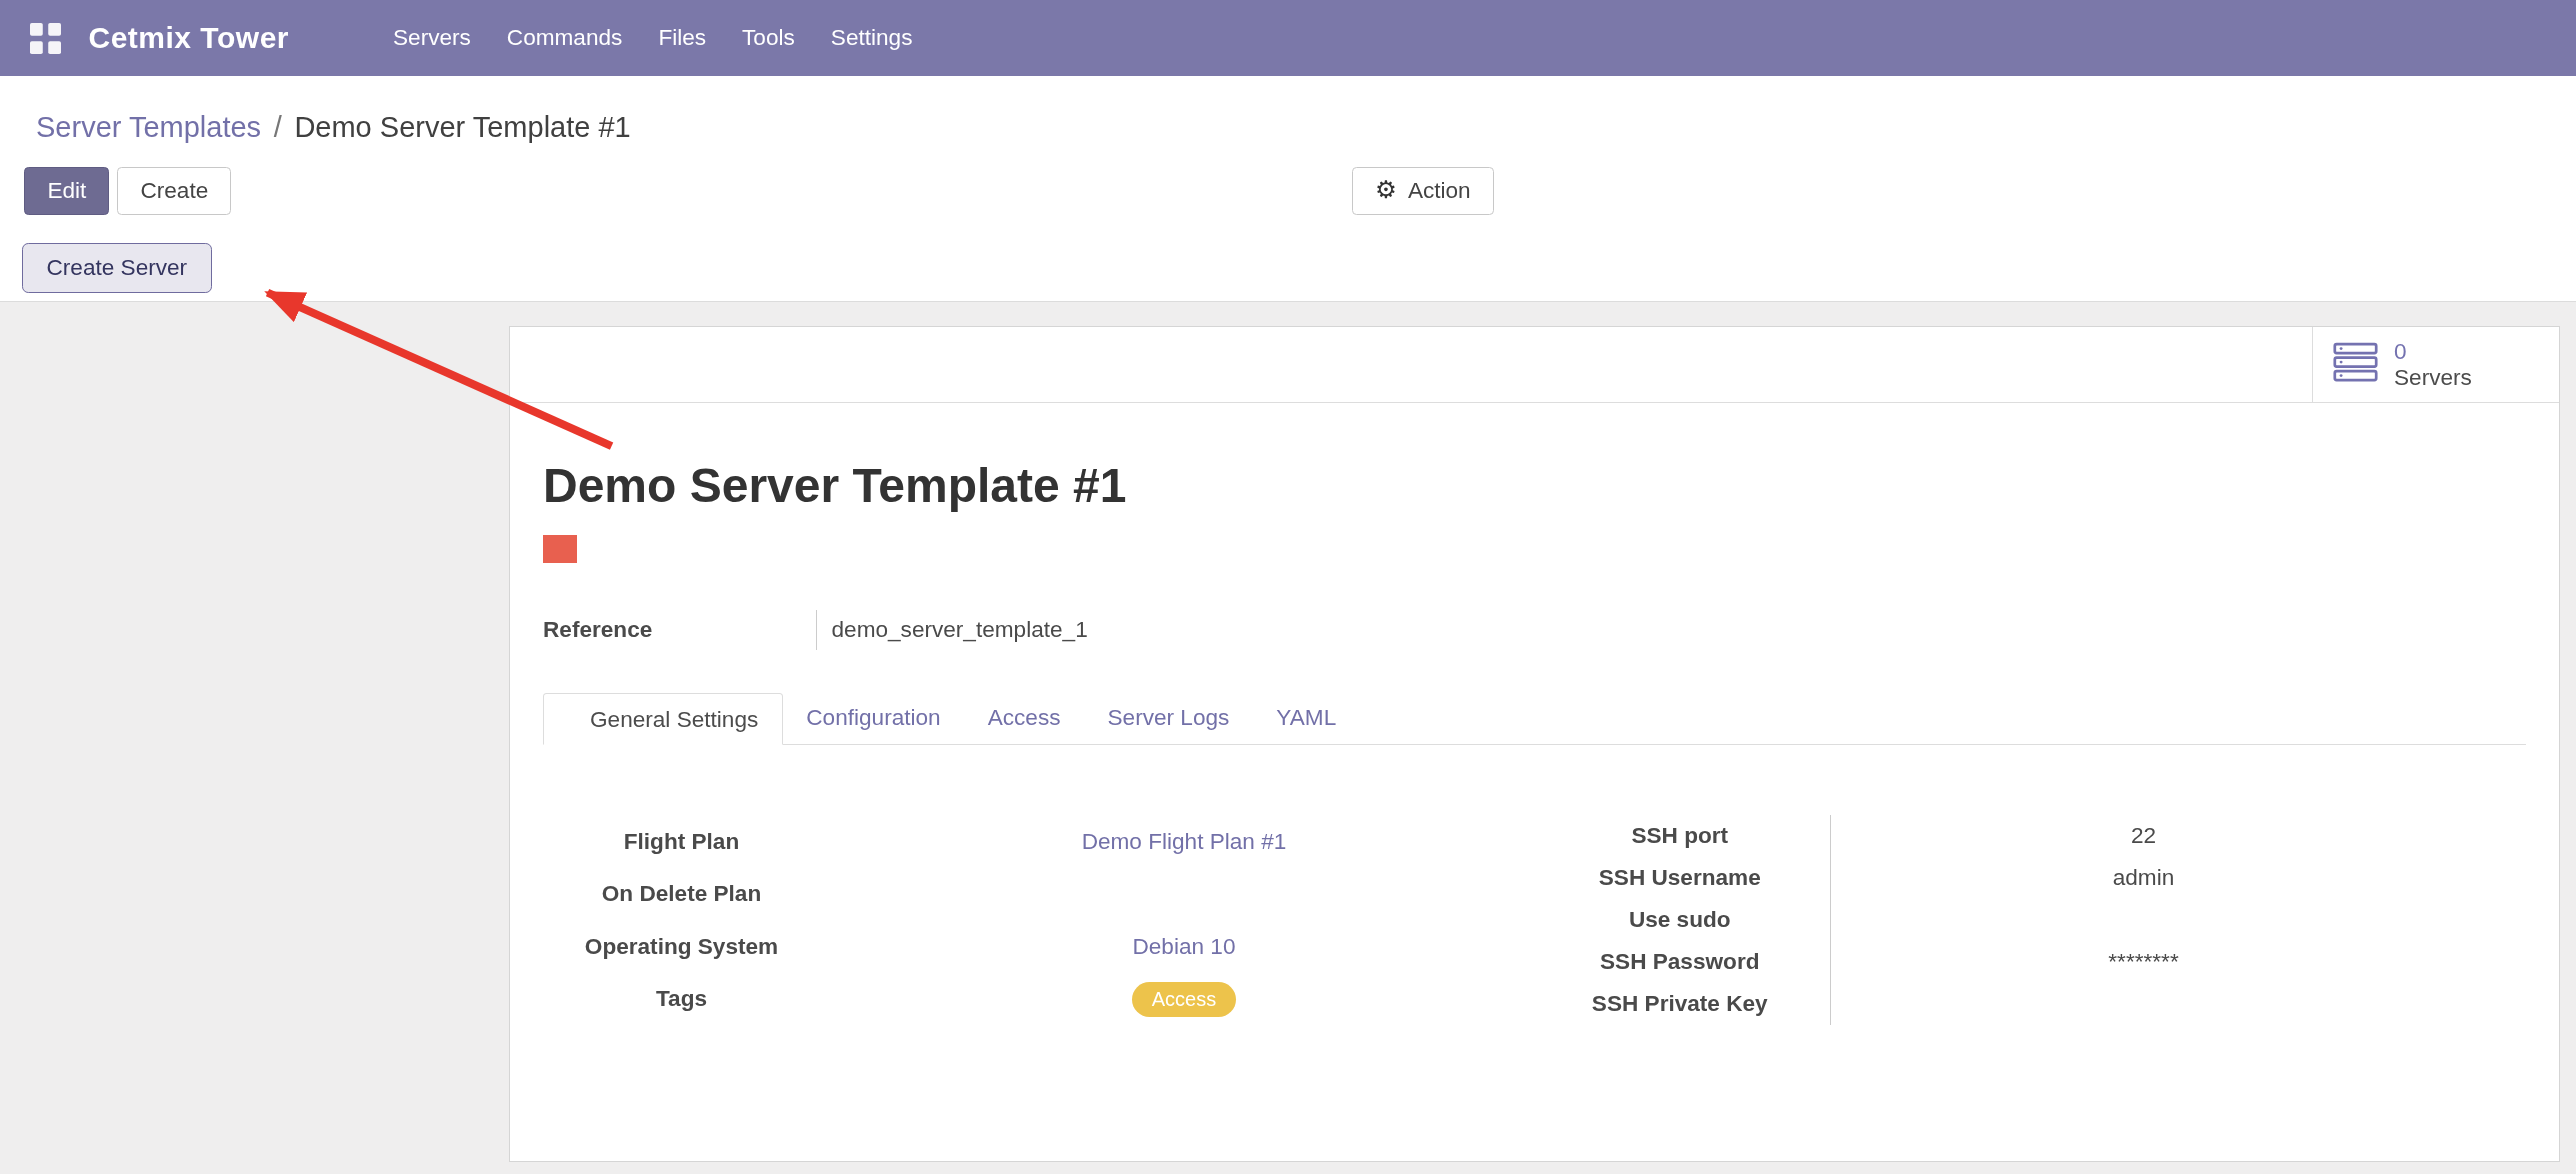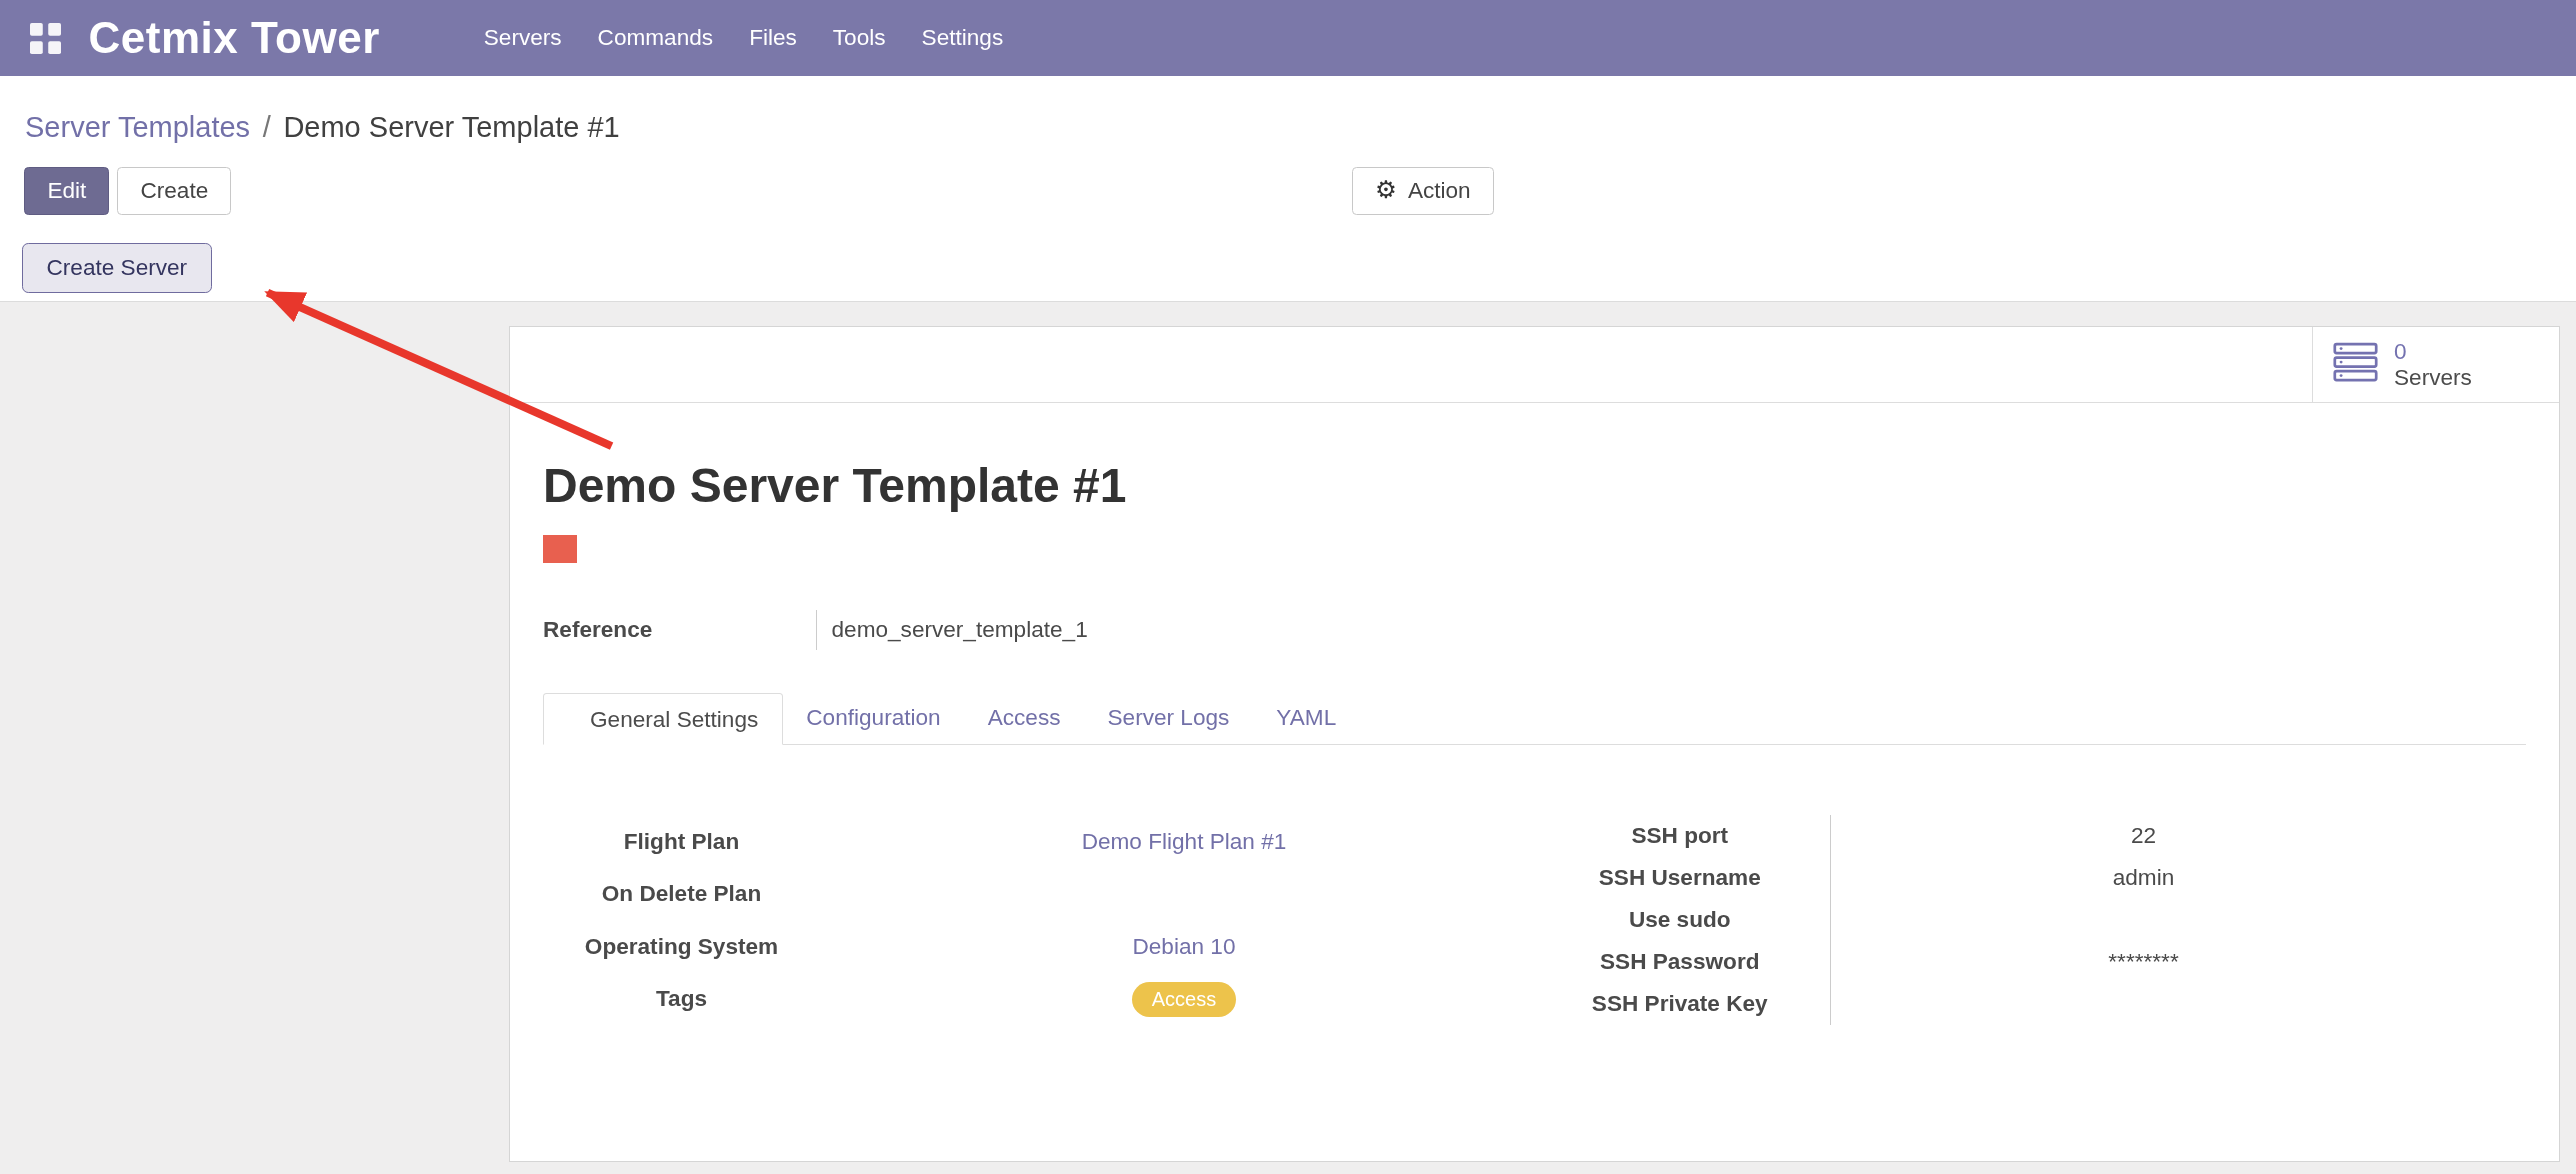--- a/index.html
+++ b/index.html
@@ -6,26 +6,26 @@
   html,body { margin:0; padding:0; }
   body {
     width:2576px; height:1174px; position:relative; overflow:hidden;
     font-family:"Liberation Sans","DejaVu Sans",sans-serif;
     background:#ffffff; color:#444;
   }
 
   
   .navbar { height:76px; background:#7b78a9; display:flex; align-items:center; padding-left:25px; }
   .apps-icon { width:40px; height:40px; display:flex; align-items:center; justify-content:center; cursor:pointer; }
-  .brand { color:#fff; font-size:44px; font-weight:700; margin-left:23.5px; letter-spacing:0.5px; cursor:pointer; }
+  .brand { color:#fff; font-size:30px; font-weight:700; margin-left:23.5px; letter-spacing:0.5px; cursor:pointer; }
   .nav-menu { display:flex; margin-left:86px; align-self:stretch; }
   .nav-item { color:#fff; font-size:22.6px; padding:0 18px; display:flex; align-items:center; cursor:pointer; }
 
   
-  .breadcrumb-row { padding:27px 0 0 25px; height:76px; display:flex; align-items:center; font-size:29px; }
+  .breadcrumb-row { padding:27px 0 0 36px; height:76px; display:flex; align-items:center; font-size:29px; }
   .bc-link { color:#7270a8; cursor:pointer; }
   .bc-sep { color:#777; margin:0 12.6px; }
   .bc-current { color:#404040; }
 
   
   .control-panel { padding:14.5px 0 0 24.4px; height:62px; position:relative; }
   .left-buttons { display:flex; gap:8.1px; }
   .btn {
     height:48px; font-size:22.6px; border-radius:4.5px; border:0.9px solid #c8c8c8;
     background:#fff; color:#444; padding:0 22px; font-family:inherit; cursor:pointer;

